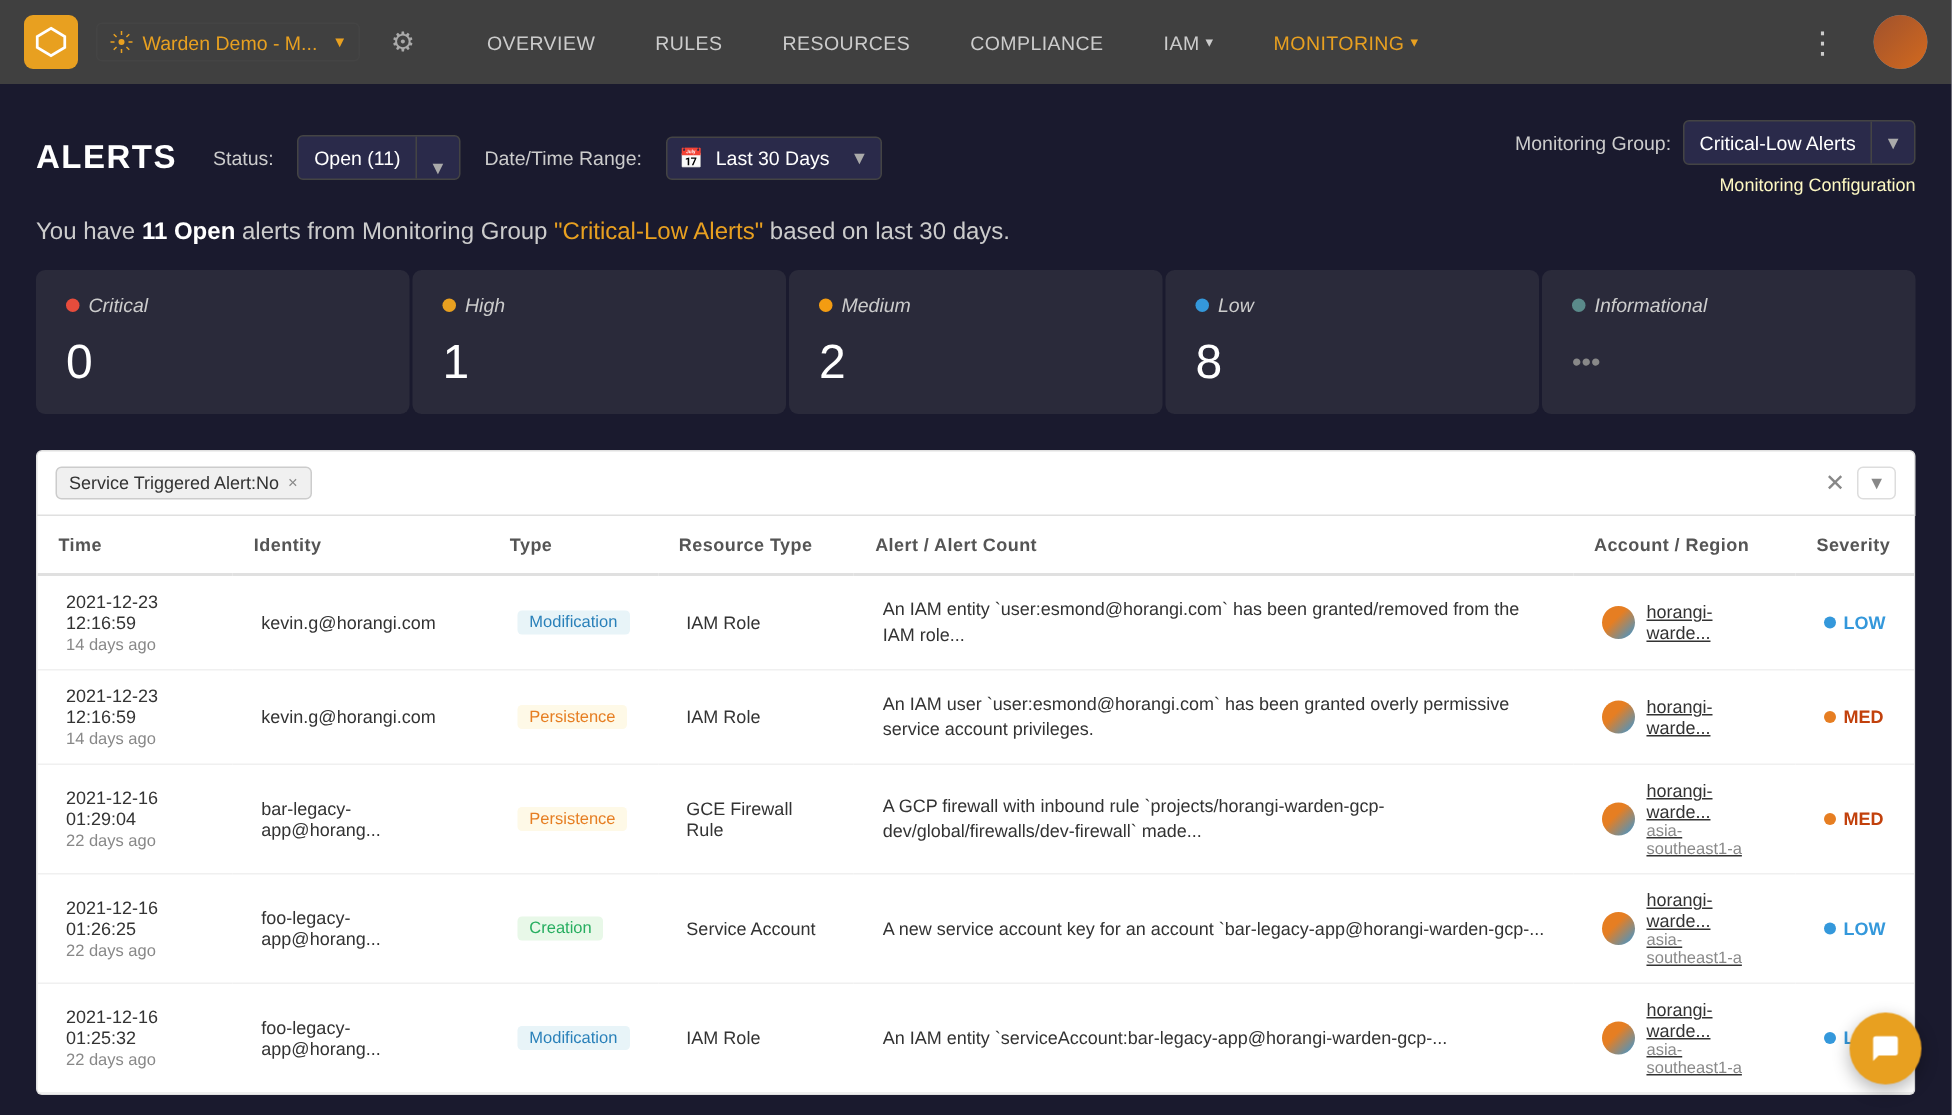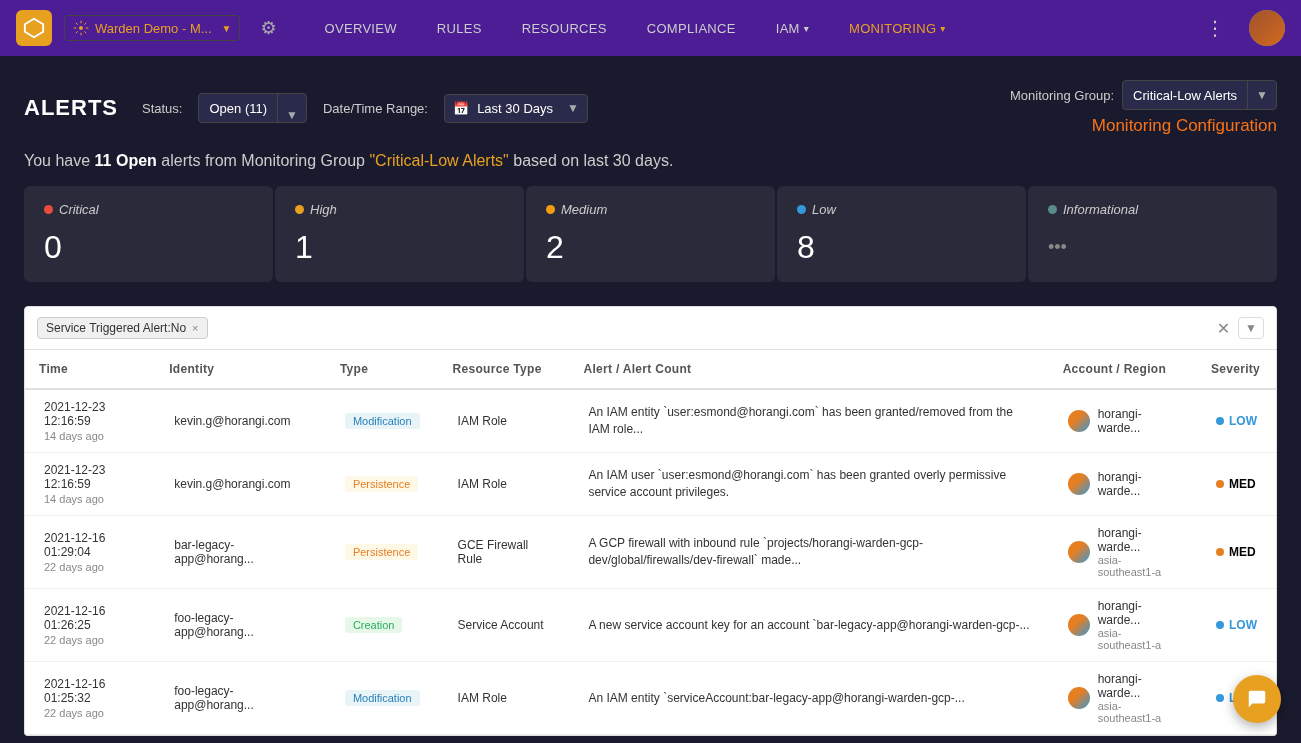--- a/index.html
+++ b/index.html
@@ -1,20 +1,20 @@
 <!DOCTYPE html>
 <html><head>
   <meta charset="utf-8">
   <style>
     * { box-sizing: border-box; margin: 0; padding: 0; }
     body { font-family: -apple-system, BlinkMacSystemFont, 'Segoe UI', sans-serif; background: #f5f5f5; color: #333; font-size: 13px; }
 
     
     .navbar {
-      background: #4c1d95;
+      background: #404040;
       display: flex;
       align-items: center;
       height: 56px;
       padding: 0 16px;
       gap: 12px;
     }
     .nav-logo {
       width: 36px; height: 36px;
       background: #e8a020;
       border-radius: 6px;
@@ -87,21 +87,21 @@
     .monitoring-group-wrapper {
       display: flex; align-items: center; gap: 0;
       background: #2a2a4a; border: 1px solid #444; border-radius: 4px;
     }
     .monitoring-group-wrapper span { padding: 6px 10px; color: #fff; font-size: 13px; }
     .monitoring-group-wrapper .divider-v { width: 1px; height: 28px; background: #444; }
     .monitoring-group-wrapper .caret-btn {
       background: none; border: none; color: #aaa; padding: 0 8px; cursor: pointer; font-size: 12px;
     }
 
-    .monitoring-config-link { color: #f97316; font-size: 17px; text-decoration: none; cursor: pointer; display: block; text-align: right; margin-top: 6px; }
+    .monitoring-config-link { color: #fef9c3; font-size: 12px; text-decoration: none; cursor: pointer; display: block; text-align: right; margin-top: 6px; }
 
     .header-right { margin-left: auto; display: flex; flex-direction: column; align-items: flex-end; }
 
     
     .alert-summary { color: #ccc; font-size: 16px; margin-bottom: 16px; }
     .alert-summary strong { color: #fff; }
     .alert-summary .group-name { color: #e8a020; }
 
     
     .severity-cards { display: flex; gap: 2px; margin-bottom: 24px; }
@@ -154,32 +154,32 @@
     .time-primary { font-size: 12px; color: #333; }
     .time-secondary { color: #888; font-size: 11px; margin-top: 2px; }
 
     .type-badge {
       display: inline-block; padding: 2px 8px; border-radius: 3px; font-size: 11px; font-weight: 500;
     }
     .type-badge.modification { background: #e8f4f8; color: #2980b9; }
     .type-badge.persistence { background: #fef9e7; color: #e67e22; }
     .type-badge.creation { background: #e8f8e8; color: #27ae60; }
 
-    .account-cell { display: flex; align-items: center; gap: 8px; }
+    .account-cell { display: flex; align-items: center; gap: 8px; text-decoration: underline; }
     .account-logo {
       width: 22px; height: 22px; border-radius: 50%;
       background: linear-gradient(135deg, #e67e22, #3498db);
       flex-shrink: 0;
     }
     .account-name { font-size: 12px; color: #333; }
     .account-region { font-size: 11px; color: #888; }
 
     .severity-badge { display: flex; align-items: center; gap: 5px; font-size: 12px; font-weight: 600; }
     .severity-badge.low { color: #3498db; }
-    .severity-badge.med { color: #000000; }
+    .severity-badge.med { color: #c2410c; }
     .badge-dot { width: 8px; height: 8px; border-radius: 50%; flex-shrink: 0; }
 
     
     .chat-fab {
       position: fixed; bottom: 20px; right: 20px;
       width: 48px; height: 48px; border-radius: 50%;
       background: #e8a020; display: flex; align-items: center; justify-content: center;
       cursor: pointer; box-shadow: 0 4px 12px rgba(0,0,0,0.3); color: #fff; font-size: 22px;
     }
 

